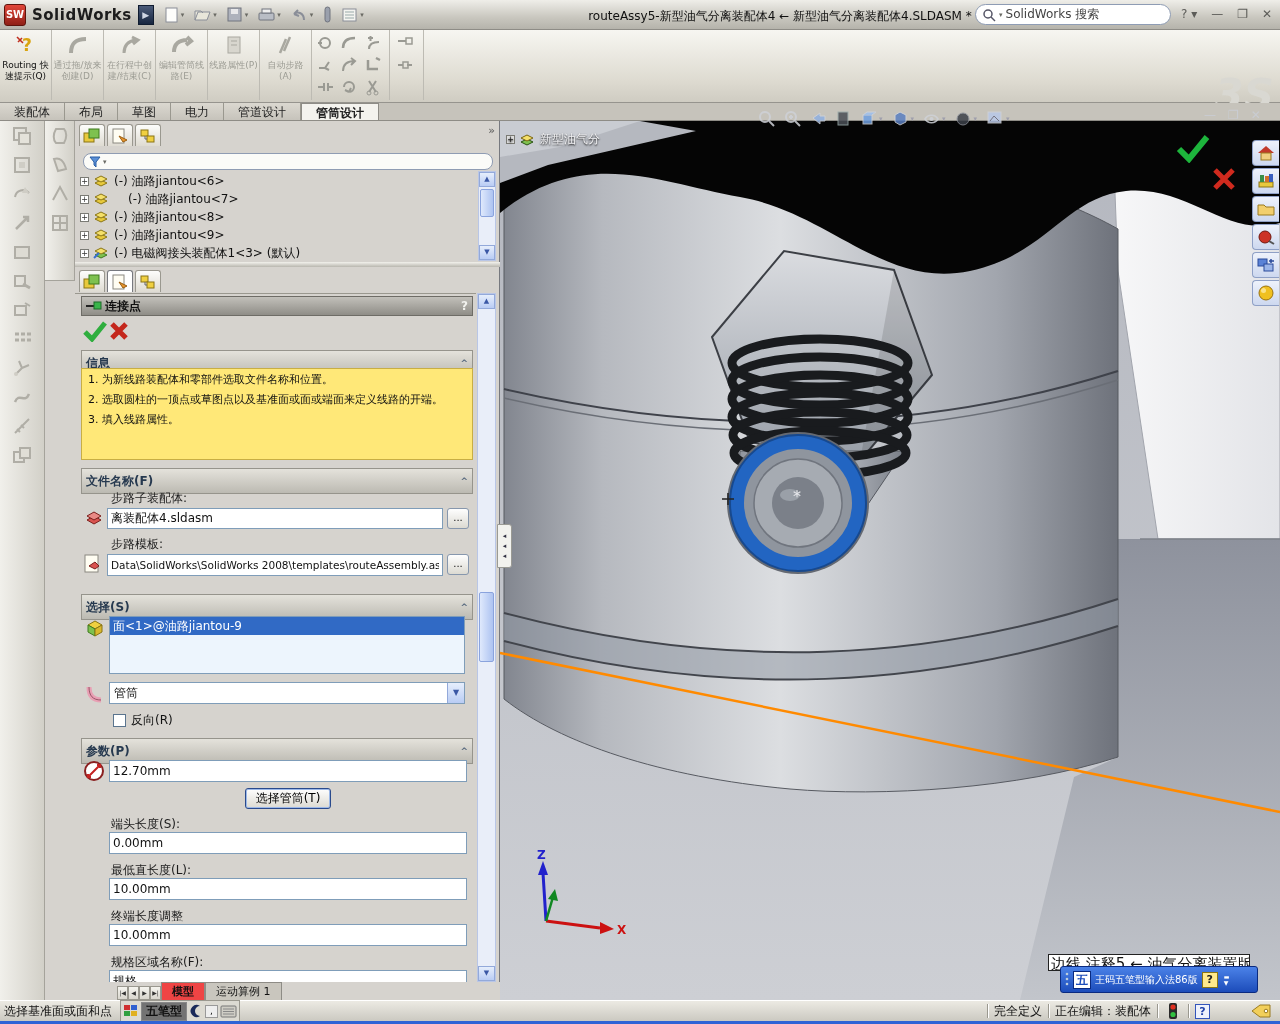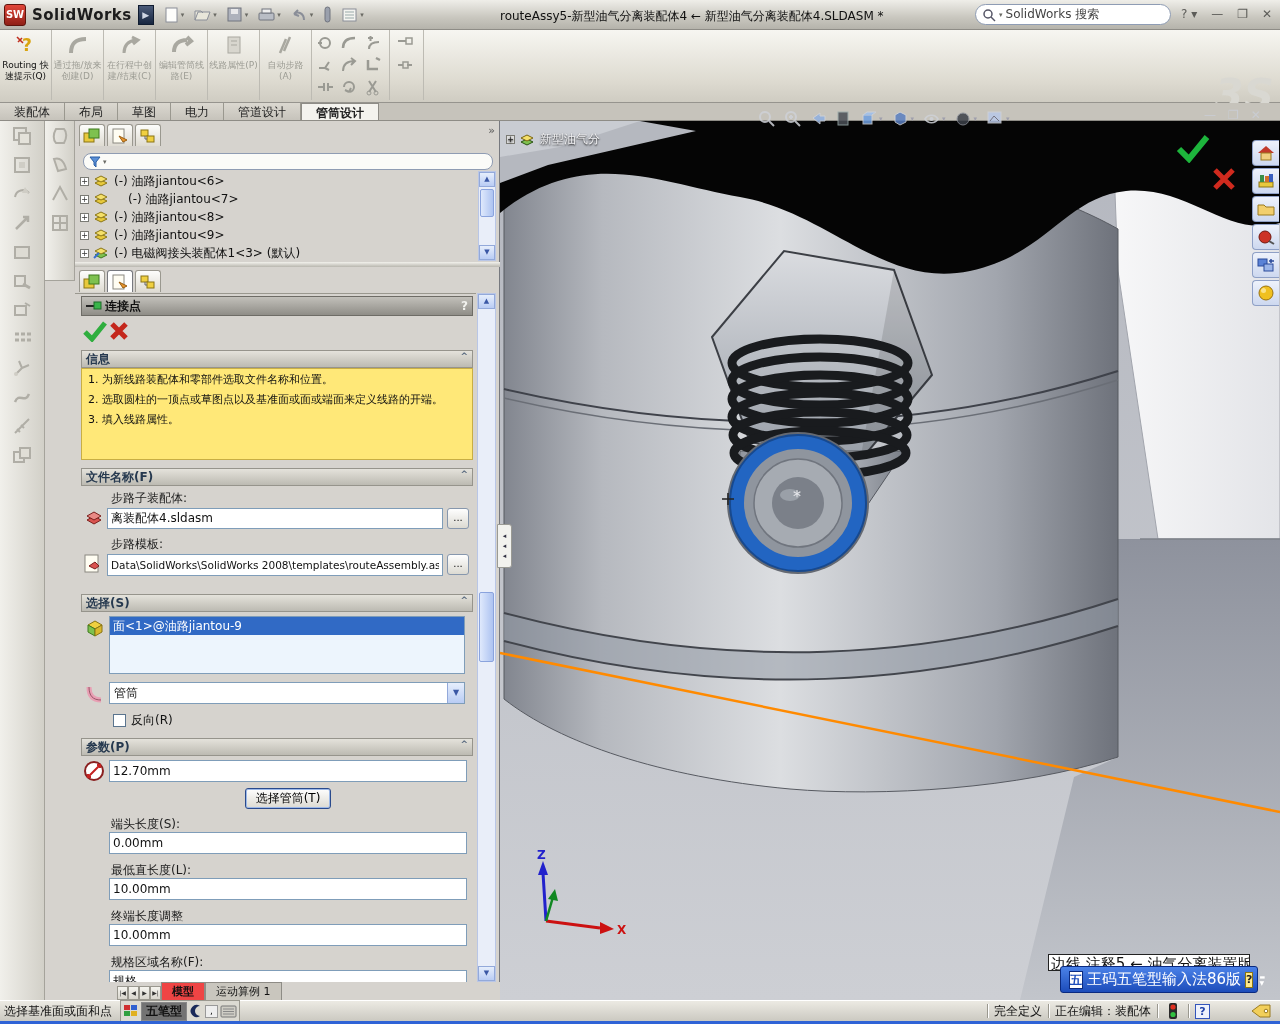--- a/index.html
+++ b/index.html
@@ -12,21 +12,21 @@
     background:linear-gradient(#efeee9,#c9c7bf 60%,#b5b3ab);border-bottom:1px solid #8e8c86;
     display:flex;align-items:center}
   .swlogo{width:22px;height:22px;margin-left:4px;background:linear-gradient(#e2473a,#8f1f16);
     border:1px solid #5e130c;border-radius:3px;color:#fff;font-weight:bold;font-size:10px;
     display:flex;align-items:center;justify-content:center}
   .swname{font-size:15px;font-weight:bold;letter-spacing:.5px;margin:0 6px;color:#1c1c1c}
   .flyout{width:16px;height:20px;background:linear-gradient(#4a5a78,#172640);color:#cfd6e4;
     font-size:9px;display:flex;align-items:center;justify-content:center;border:1px solid #101c30}
   .tbico{margin-left:10px;display:inline-flex;align-items:center}
   .caret{font-size:7px;color:#6a6a64;margin-left:2px}
-  #doctitle{position:absolute;left:500px;width:560px;text-align:left;top:8px;font-size:12px;color:#101010;white-space:nowrap}
+  #doctitle{position:absolute;left:500px;width:560px;text-align:center;top:8px;font-size:12px;color:#101010;white-space:nowrap}
   #searchbox{position:absolute;left:975px;top:4px;width:196px;height:21px;background:#fff;
     border:1px solid #8e9cb4;border-radius:11px;display:flex;align-items:center;padding:0 6px;color:#444}
   .winbtns{position:absolute;right:8px;top:7px;color:#5c5c58;font-size:12px;display:flex;gap:14px}
   
   #ribbon{left:0;top:30px;width:1280px;height:73px;
     background:linear-gradient(#f7f6f1,#dedbd1 70%,#cfccc2);border-bottom:1px solid #96948e}
   .rbtn{float:left;width:52px;height:70px;padding-top:3px;text-align:center;border-right:1px solid #bdbbb3;
     font-size:9px;line-height:11px}
   .rbtn .lbl{display:block;padding:0 1px;word-break:break-all}
   .rbtn.dis{color:#9c9c94}
@@ -53,21 +53,21 @@
   .expbox{width:9px;height:9px;border:1px solid #7a7a74;background:#fff;font-size:8px;line-height:7px;
     text-align:center;color:#333;margin-right:4px}
   
   .sbar{background:#e9eef9;border:1px solid #b9c6e6}
   .sbtn{height:15px;background:linear-gradient(#e6eefc,#b9ccf4);border:1px solid #93a9da;color:#3a57a5;
     font-size:7px;text-align:center;line-height:13px}
   .sthumb{background:linear-gradient(90deg,#dfe9fc,#adc3f1);border:1px solid #8aa3dd;border-radius:2px}
   
   .sechdr{position:absolute;left:6px;width:392px;height:18px;
     background:linear-gradient(#e4e2db,#bcbab2);border:1px solid #96948c;color:#26394f;font-weight:bold;
-    font-size:12px;display:flex;padding:0 4px}
+    font-size:12px;display:flex;align-items:center;padding:12px 4px}
   .secchev{margin-left:auto;color:#5a6b80;font-size:9px}
   .xpinput{position:absolute;border:1px solid #7f9db9;background:#fff;font-size:12px;padding:0 3px;
     font-family:"DejaVu Sans","Liberation Sans",sans-serif;color:#111}
   .plabel{position:absolute;font-size:12px;color:#1c1c1c;white-space:nowrap}
   .browse{position:absolute;width:22px;height:21px;border:1px solid #8797ad;border-radius:3px;
     background:linear-gradient(#fefefe,#dcdad2);font-size:10px;text-align:center;line-height:18px}
   
   #modeltabs{position:absolute;left:75px;top:982px;width:425px;height:18px;background:#d6d3ce;display:flex;align-items:flex-end}
   .mnav{width:11px;height:14px;border:1px solid #9a988f;background:linear-gradient(#f5f4ef,#d9d6ce);
     font-size:6px;text-align:center;line-height:12px;color:#333}
@@ -803,21 +803,21 @@
 
 <div id="vtooltip" class="abs">边线 注释5 ← 油气分离装置版合1</div>
 
 <div id="imefloat" class="abs">
   <svg width="4" height="18">
       <circle cx="2" cy="3" r="1.3" fill="#bcd"></circle>
       <circle cx="2" cy="8" r="1.3" fill="#bcd"></circle>
       <circle cx="2" cy="13" r="1.3" fill="#bcd"></circle>
     </svg>
   <div style="width:18px;height:18px;background:#fff;border:1px solid #0a2a80;color:#1c4cba;font-weight:bold;font-size:12px;text-align:center;line-height:16px">五</div>
-  <span style="color:#fff;font-size:15px;white-space:nowrap">王码五笔型输入法86版</span>
+  <span style="color:#fff;font-size:10px;white-space:nowrap">王码五笔型输入法86版</span>
   <div style="width:16px;height:16px;background:#ffe98c;border:1px solid #8a7514;color:#222;font-size:11px;text-align:center;line-height:14px;font-weight:bold">?</div>
   <div style="display:flex;flex-direction:column;color:#fff;font-size:6px;line-height:6px;margin-left:2px">
       <span>▬</span>
       <span>▼</span>
     </div>
 </div>
 
 <div id="statusbar" class="abs">
   <span style="margin-left:4px">选择基准面或面和点</span>
   <div style="display:flex;align-items:center;gap:2px;margin-left:8px;border:1px solid #9a988f;background:#dcdad2;padding:1px 2px">

